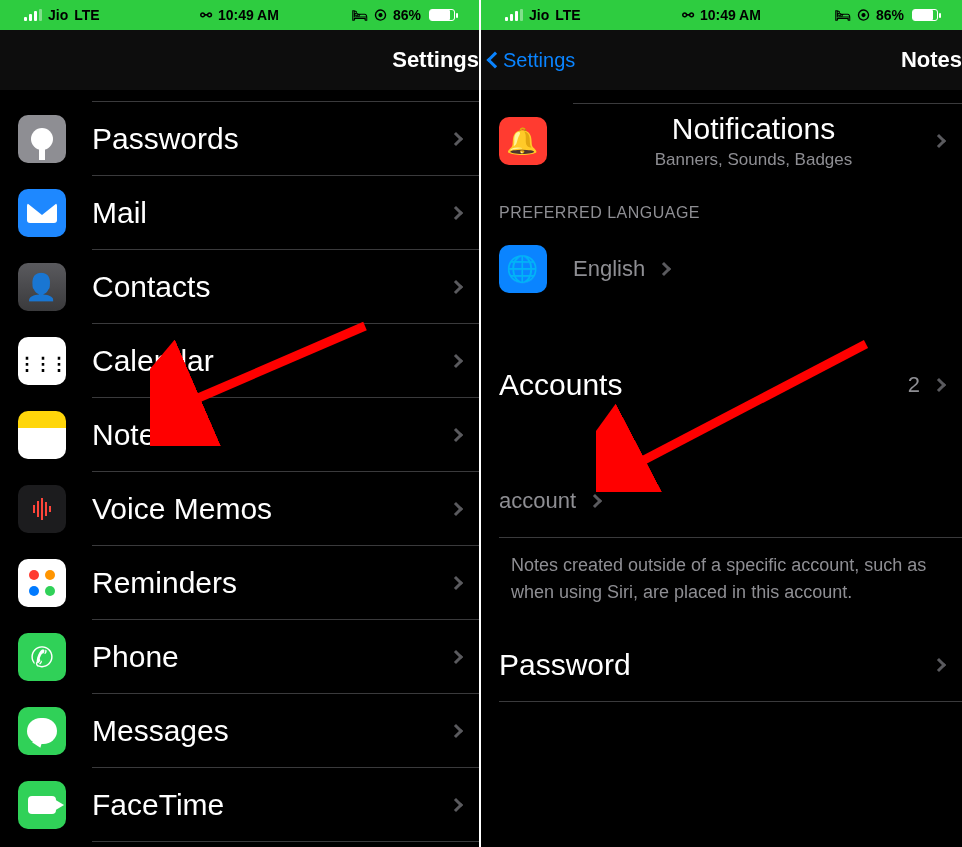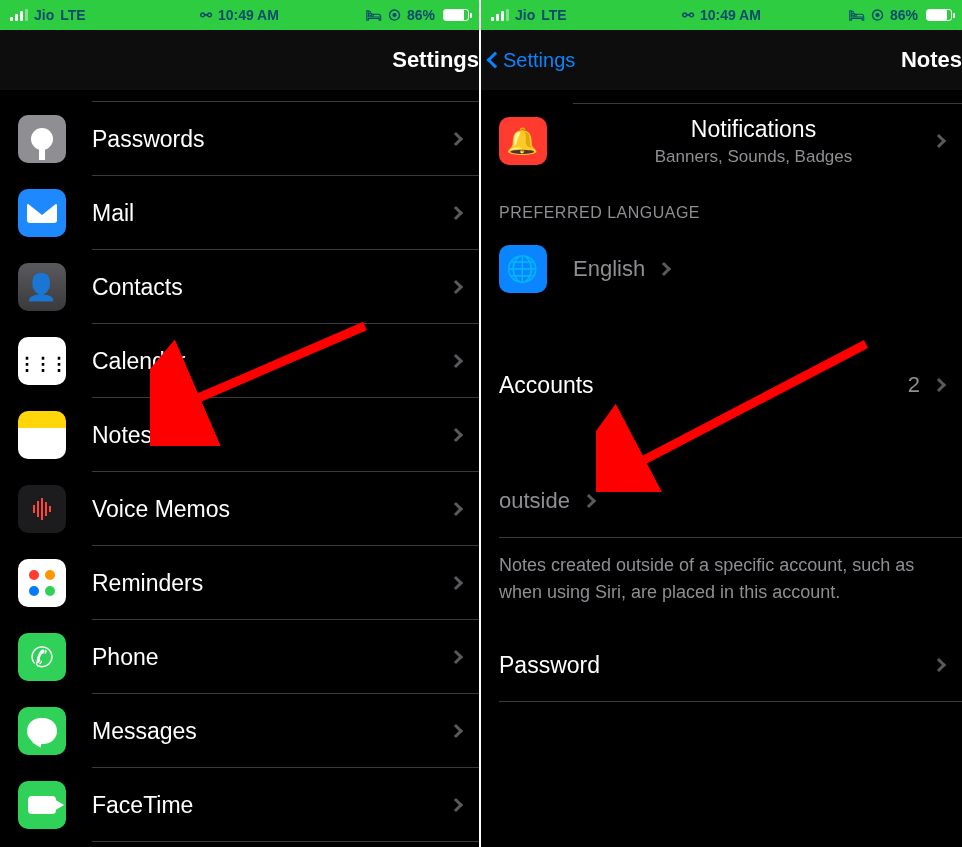--- a/index.html
+++ b/index.html
@@ -18,22 +18,22 @@
     position: relative;
     overflow: hidden;
   }
   .phone.left { border-right: 2px solid #fff; }
   
   .status-bar {
     height: 30px;
     background: #2ecc40;
     display: flex;
     align-items: center;
-    padding: 0 10px;
-    color: #0c4a6e;
+    padding: 0 24px;
+    color: #000000;
     font-size: 14px;
     font-weight: 600;
     position: relative;
   }
   .status-left { display: flex; align-items: center; gap: 6px; }
   .signal-bars { display: flex; align-items: flex-end; gap: 2px; height: 12px; }
   .signal-bars span { width: 3px; background: #fff; display: inline-block; border-radius: 1px; }
   .signal-bars span:nth-child(1){height:4px;}
   .signal-bars span:nth-child(2){height:7px;}
   .signal-bars span:nth-child(3){height:10px;}
@@ -86,40 +86,41 @@
     position: absolute; bottom: 0; height: 1px; background: #3a3a3c;
     left: 92px; right: 0;
   }
   .row.no-icon .sep { left: 18px; }
   .row .icon {
     width: 48px; height: 48px; border-radius: 10px;
     margin-right: 26px; flex-shrink: 0;
     display: flex; align-items: center; justify-content: center;
     font-size: 26px; color: #fff;
   }
-  .row .label { color: #fff; font-size: 23px; flex: 1; }
+  .row .label { color: #fff; font-size: 30px; flex: 1; }
   .row .sublabel { color: #8e8e93; font-size: 17px; margin-top: 4px; }
   .row .labels { flex: 1; display: flex; flex-direction: column; align-items: center; }
   .row .value { color: #8e8e93; font-size: 22px; margin-right: 14px; text-align: right; }
   .chev-right {
     width: 10px; height: 10px;
     border-top: 3px solid #5a5a5e; border-right: 3px solid #5a5a5e;
     transform: rotate(45deg);
     flex-shrink: 0;
   }
   .section-spacer { height: 42px; background: #000; }
   .section-header {
     padding: 26px 18px 10px;
     color: #8e8e93; font-size: 16px; letter-spacing: .5px;
     background: #000;
   }
   .section-footer {
     padding: 14px 18px 22px;
     color: #8e8e93; font-size: 18px; line-height: 1.5;
     background: #000;
+    margin-left: 12px;
   }
   
   .ic-passwords { background:#8e8e93; }
   .ic-mail { background:#1e88ff; }
   .ic-contacts { background:linear-gradient(#5a5a5e,#3a3a3c); }
   .ic-calendar { background:#fff; color:#ff3b30; font-size:12px; text-align:center; padding-top:6px; font-weight:700;}
   .ic-calendar .dots{font-size:18px;line-height:6px;color:#000;letter-spacing:-2px;}
   .ic-notes { background:linear-gradient(#ffd60a 0 35%, #fff 35% 100%); }
   .ic-reminders { background:#fff; }
   .ic-voicememos { background:#1c1c1e; }
@@ -385,21 +386,21 @@
 
     <div class="row no-icon">
       <div class="label">Accounts</div>
       <div class="value">2</div>
       <div class="chev-right"></div>
     </div>
 
     <div class="section-spacer"></div>
 
     <div class="row no-icon">
-      <div class="value">outside</div>
+      <div class="value">account</div>
       <div class="chev-right"></div>
       <div class="sep"></div>
     </div>
 
     <div class="section-footer">Notes created outside of a specific account, such as when using Siri, are placed in this account.</div>
 
     <div class="row no-icon">
       <div class="label">Password</div>
       <div class="chev-right"></div>
       <div class="sep"></div>

